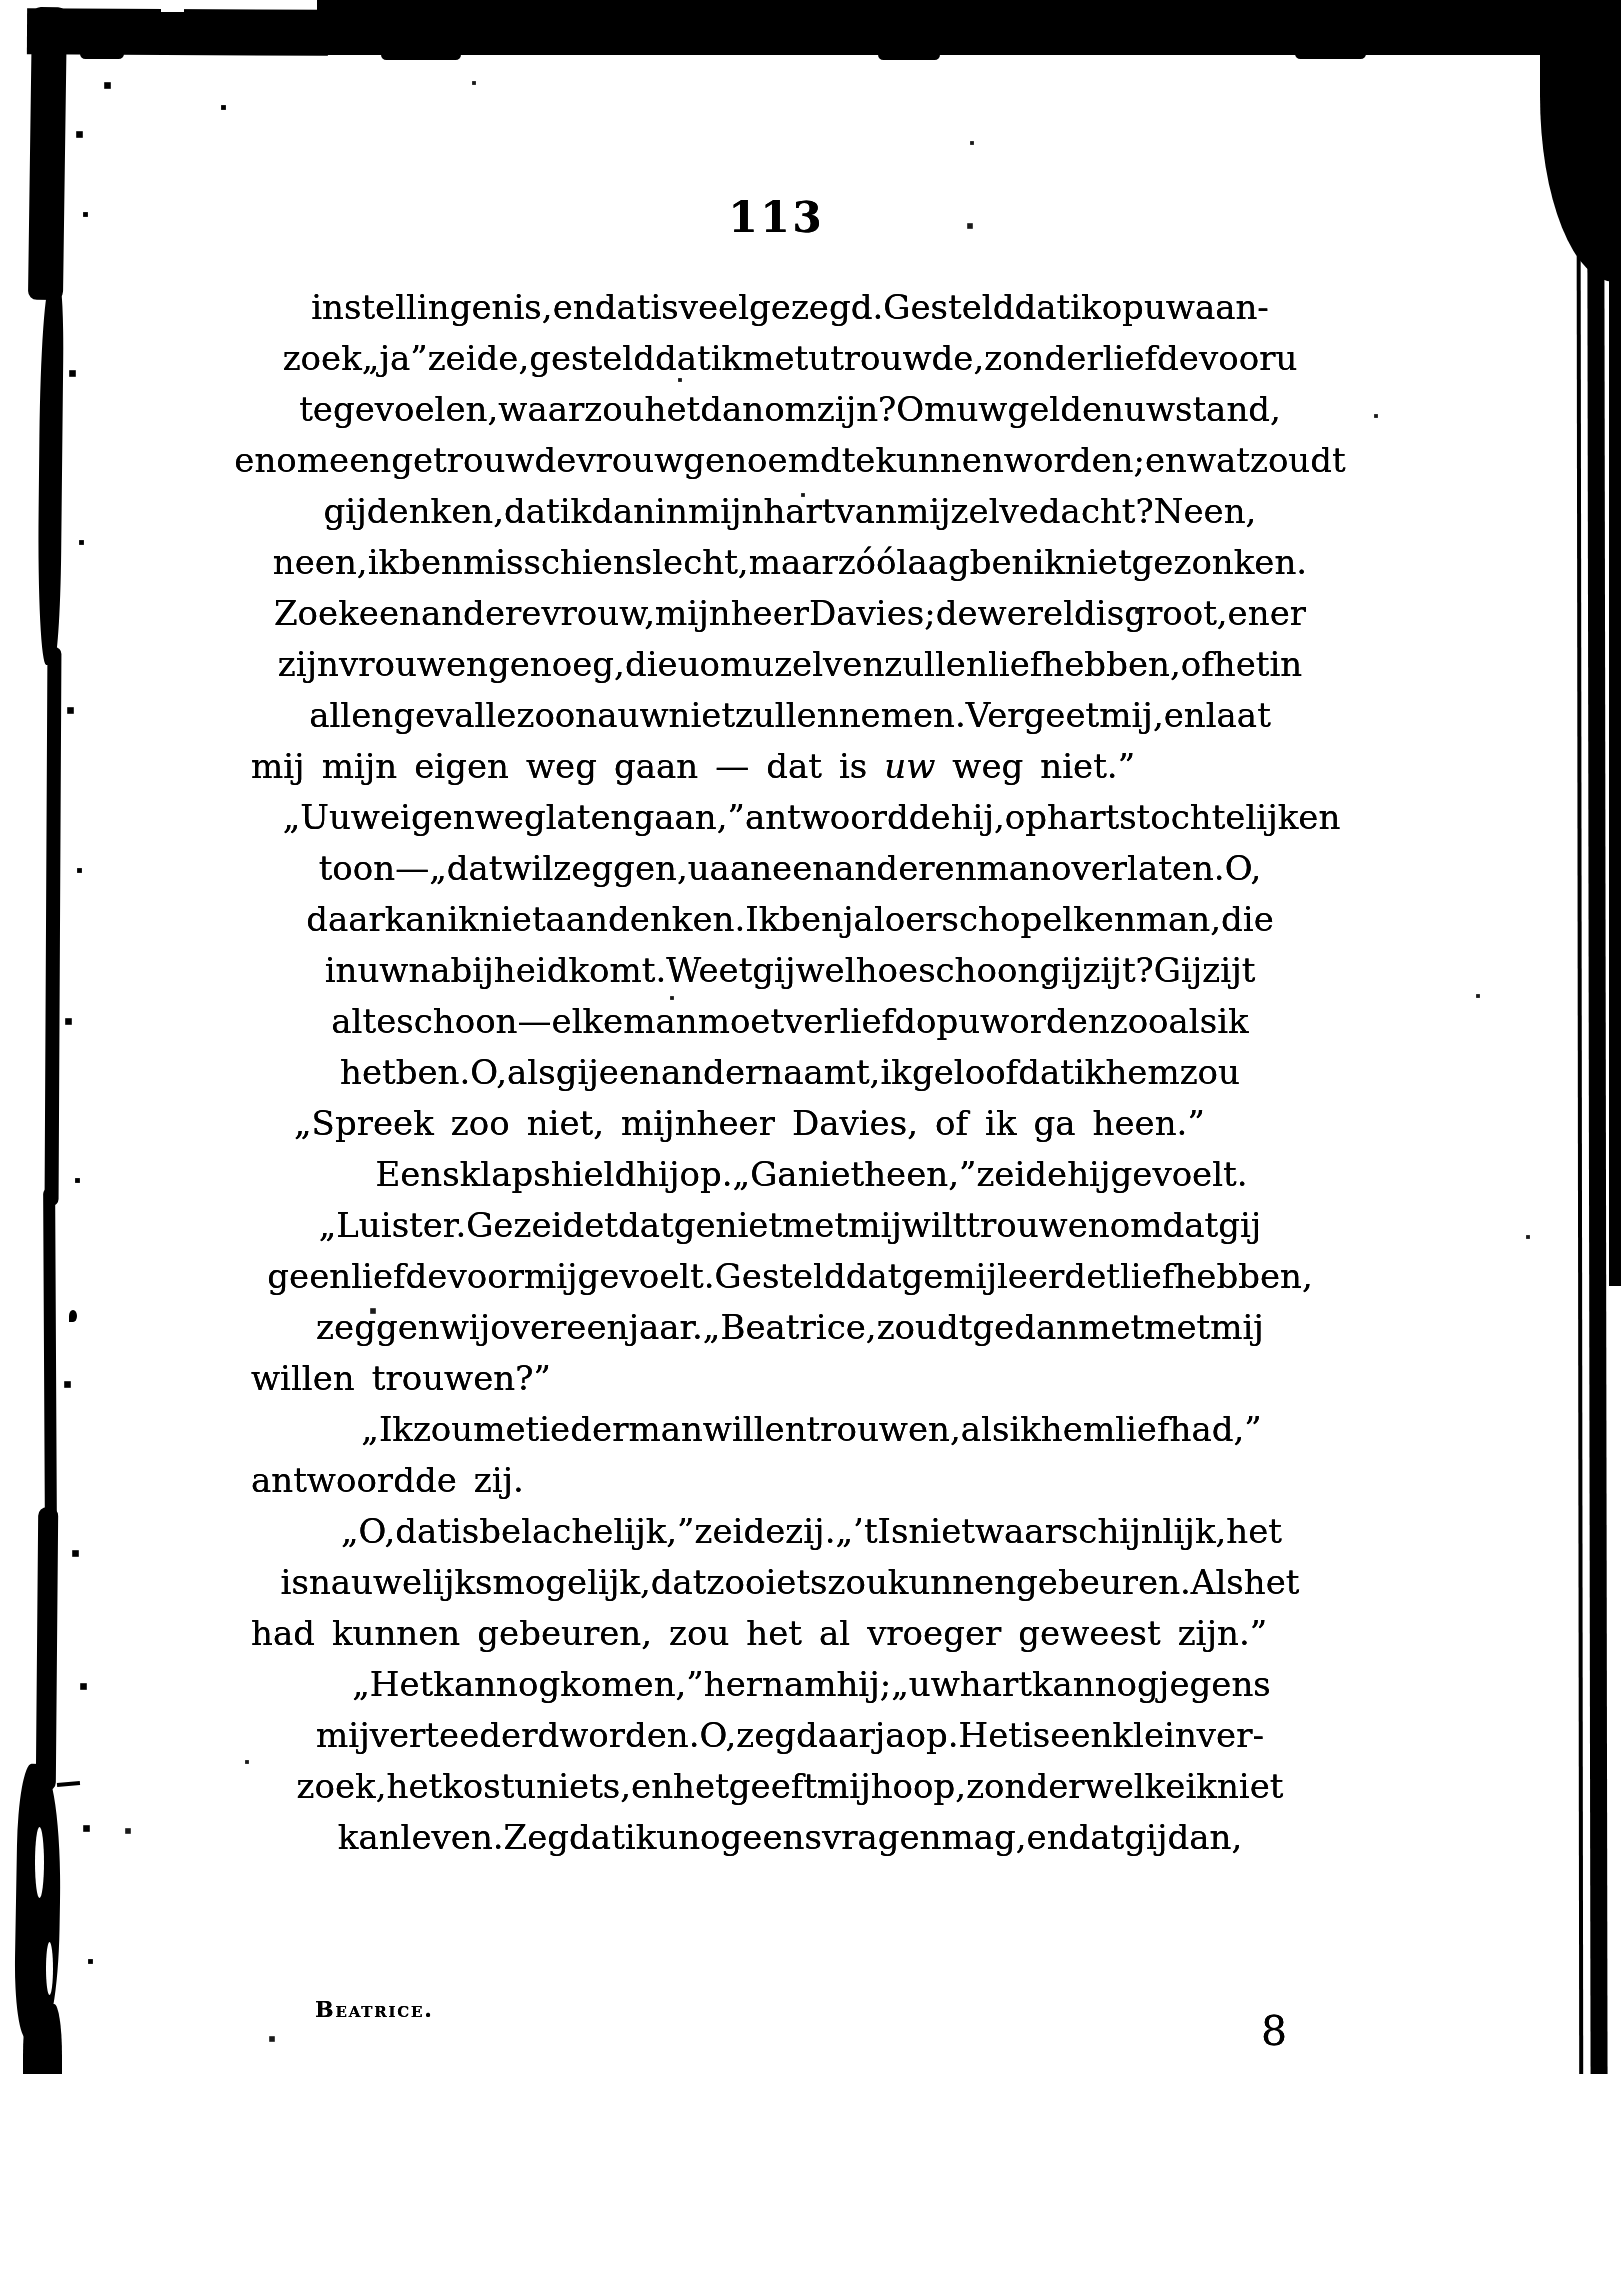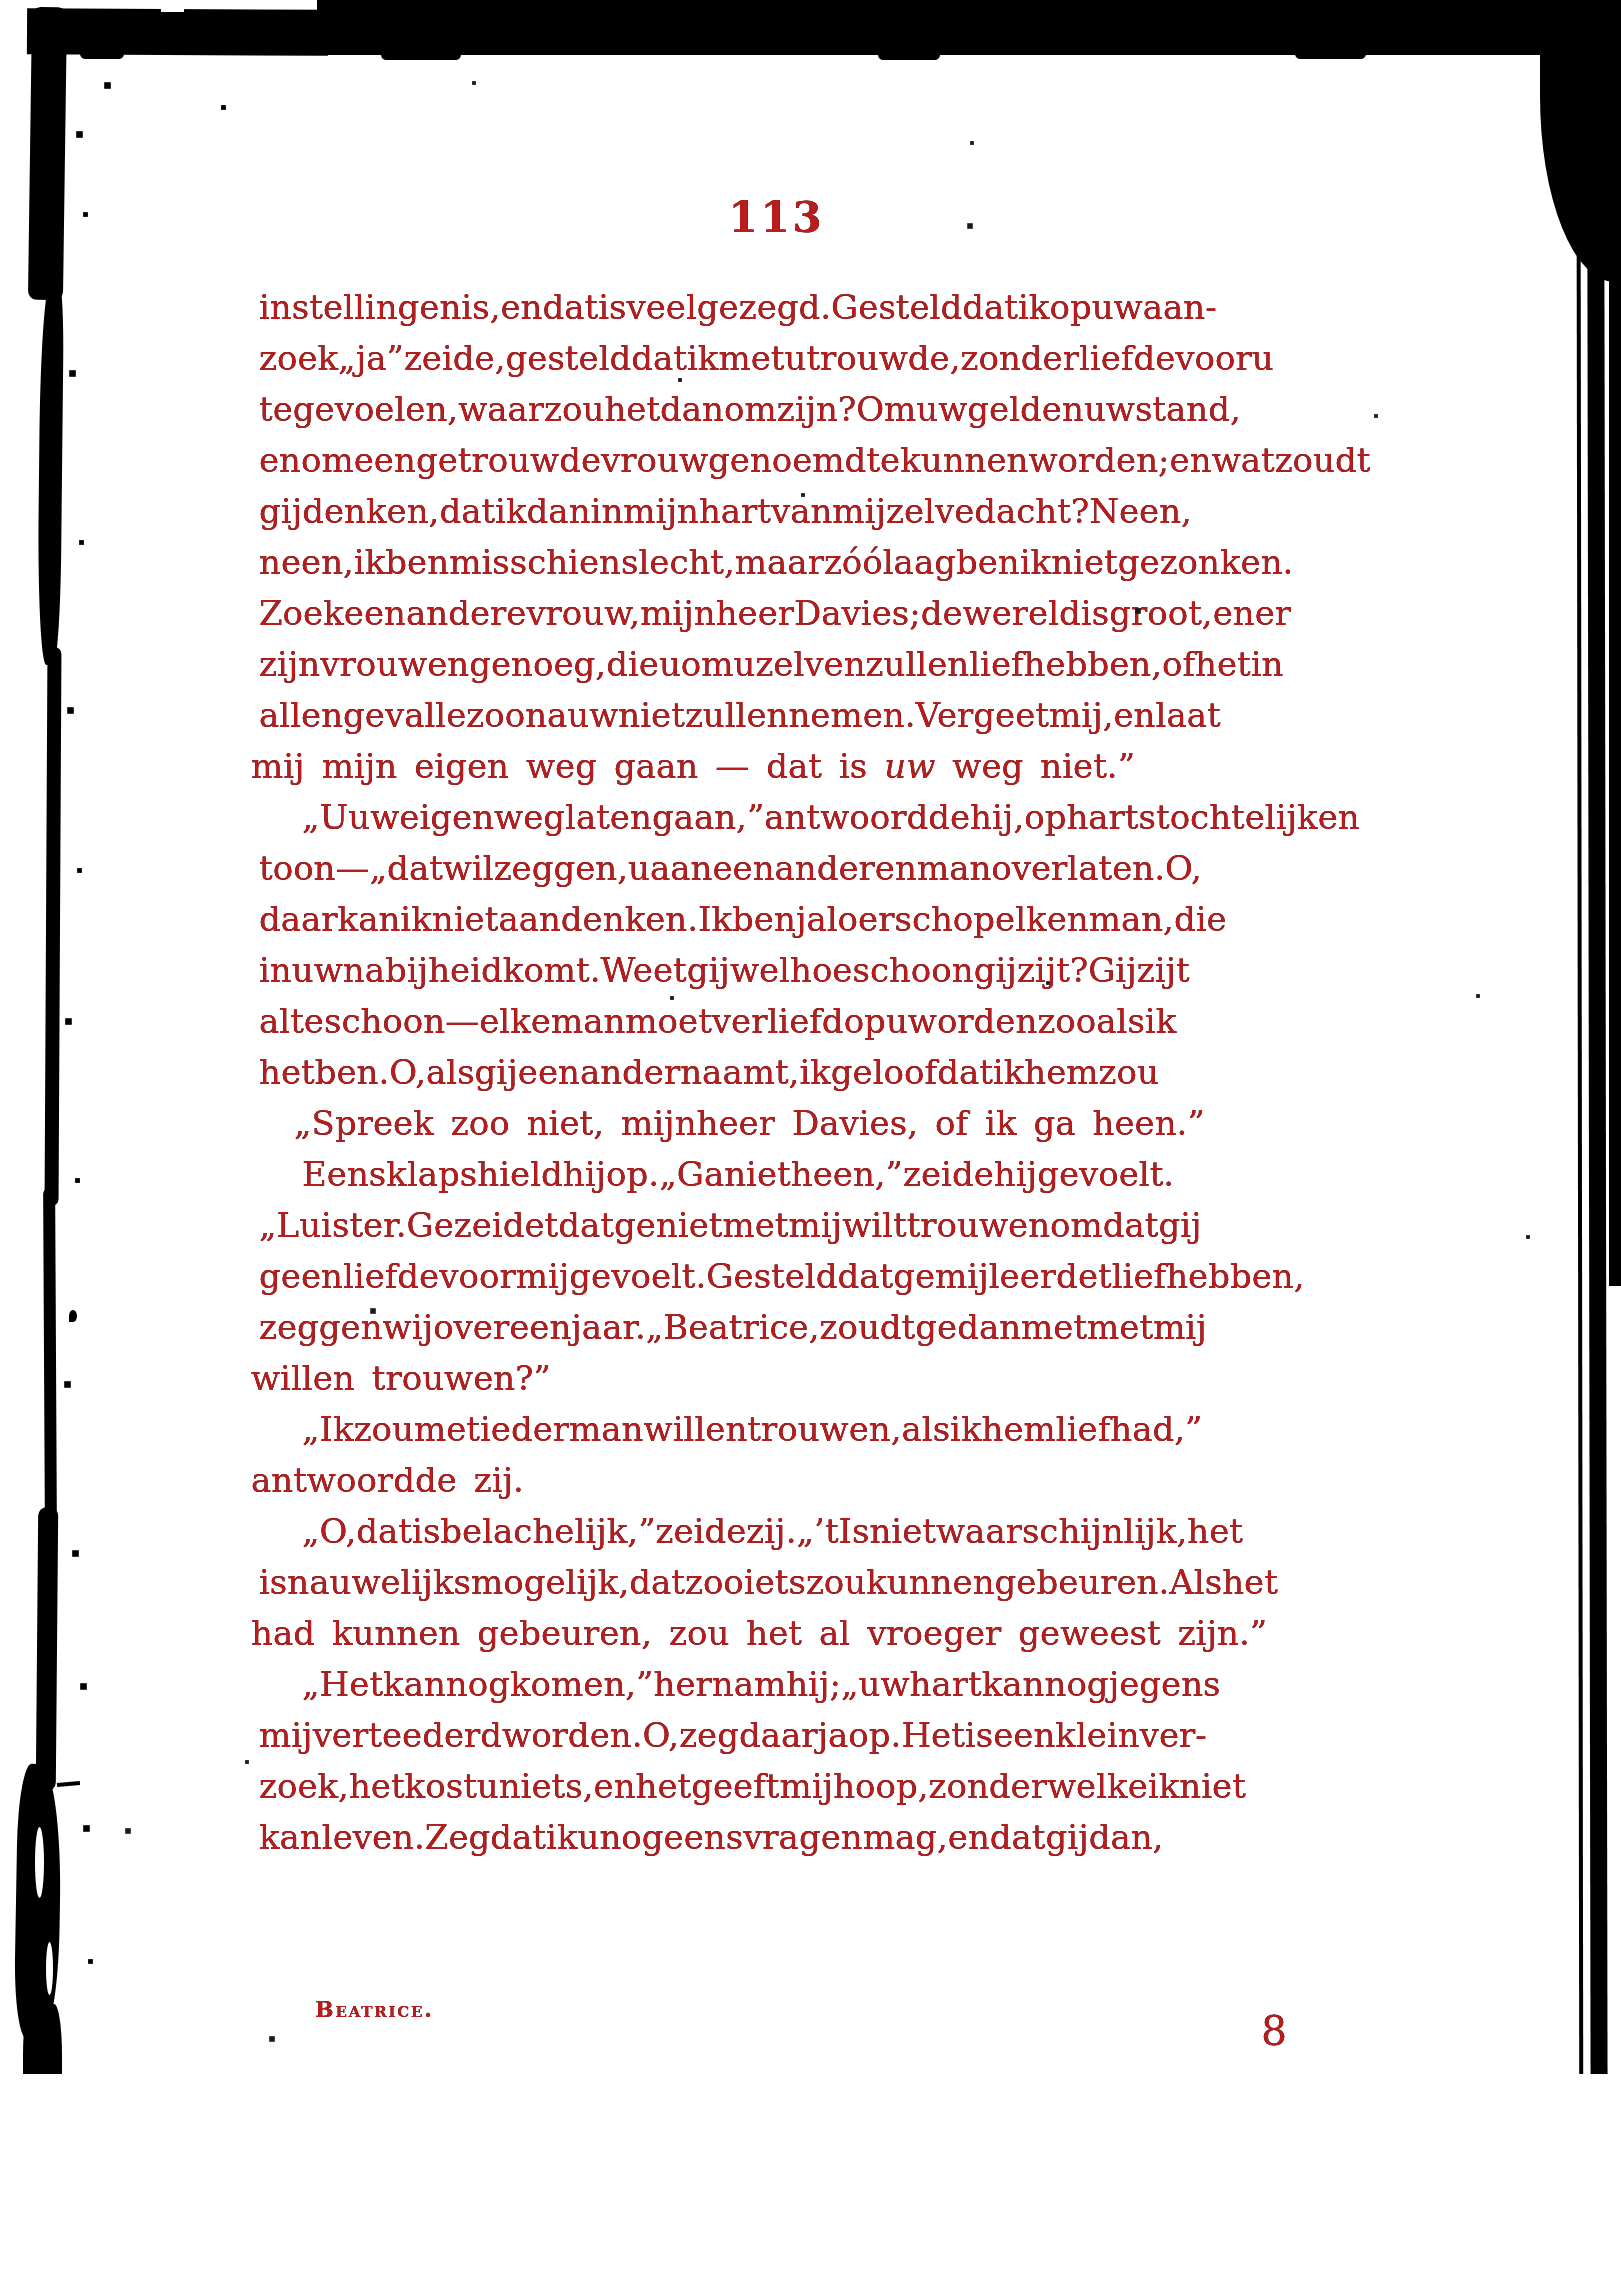--- a/index.html
+++ b/index.html
@@ -6,21 +6,21 @@
     margin: 0; padding: 0;
     background: #ffffff;
   }
   #page {
     position: relative;
     width: 1622px;
     height: 2074px;
     background: #ffffff;
     overflow: hidden;
     font-family: "DejaVu Serif", "Liberation Serif", serif;
-    color: #b91c1c;
+    color: #000000;
   }
   
   #page-number {
     position: absolute;
     left: 251px; top: 193px; width: 1051px;
     text-align: center;
     font-size: 42px;
     letter-spacing: 2.7px;
     font-weight: bold;
     text-shadow: 0 0 0.5px #000;
@@ -33,21 +33,21 @@
   .line {
     height: 51px;
     line-height: 51px;
     font-size: 34px;
     white-space: pre;
     word-spacing: 6.2px;
     text-shadow: 0 0 0.5px #000;
   }
   .line.j {
     display: flex;
-    justify-content: flex-start;
+    justify-content: center;
     flex-wrap: nowrap;
     white-space: normal;
     word-spacing: 0;
     margin-left: 8px;
   }
   .line.ind { padding-left: 43px; }
   .line i { font-style: italic; }
   #footer-book-title {
     position: absolute;
     left: 315px; top: 1996px;

